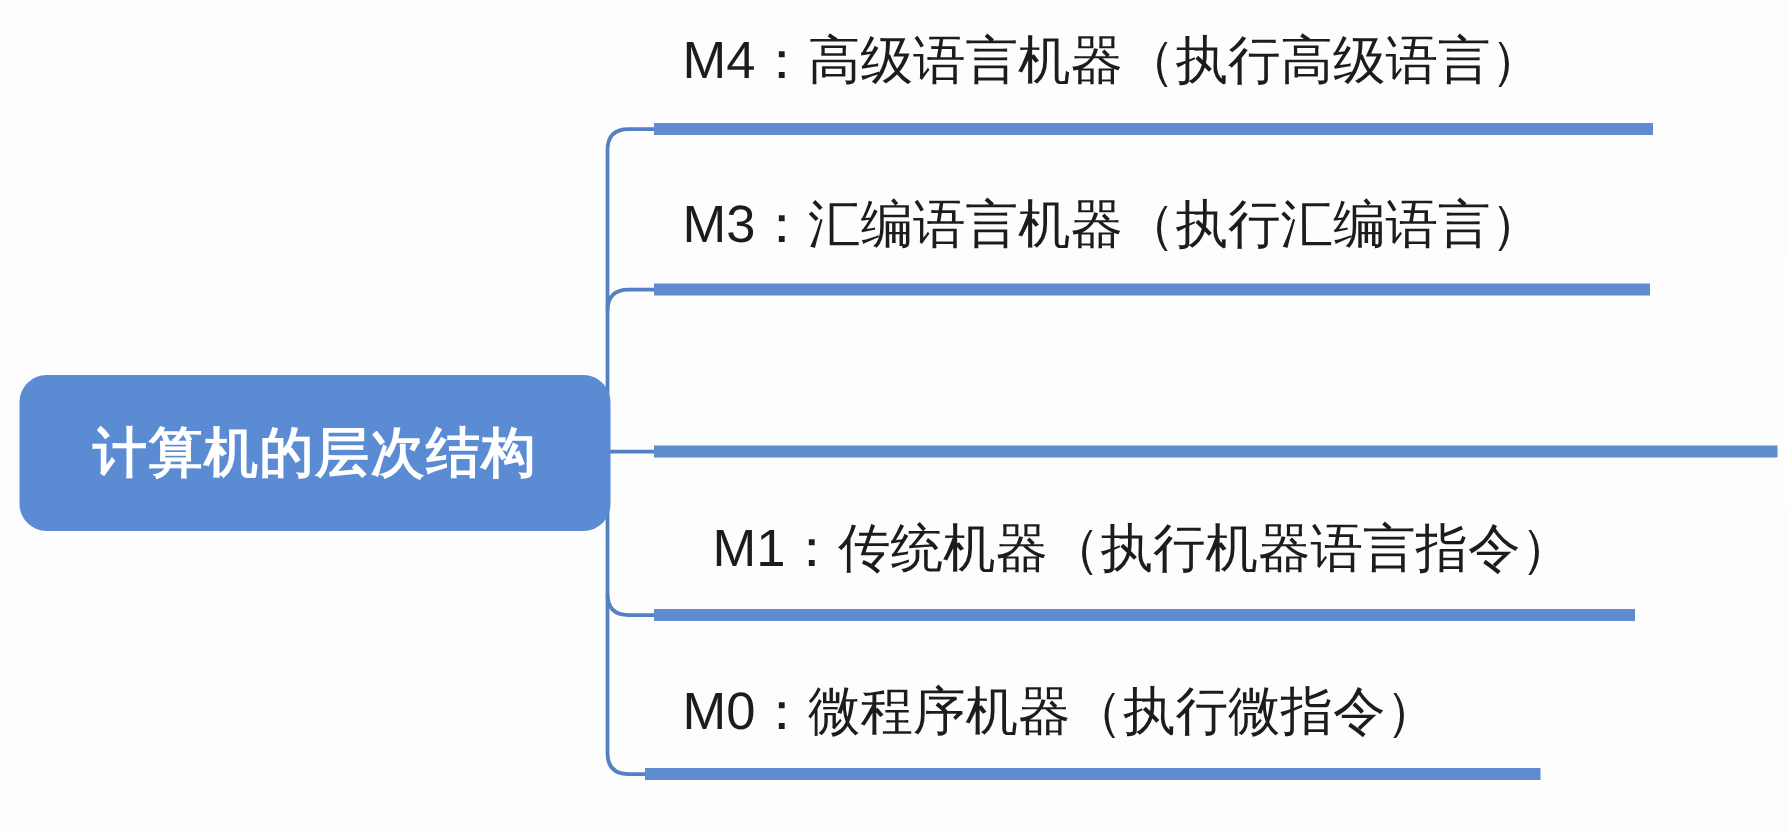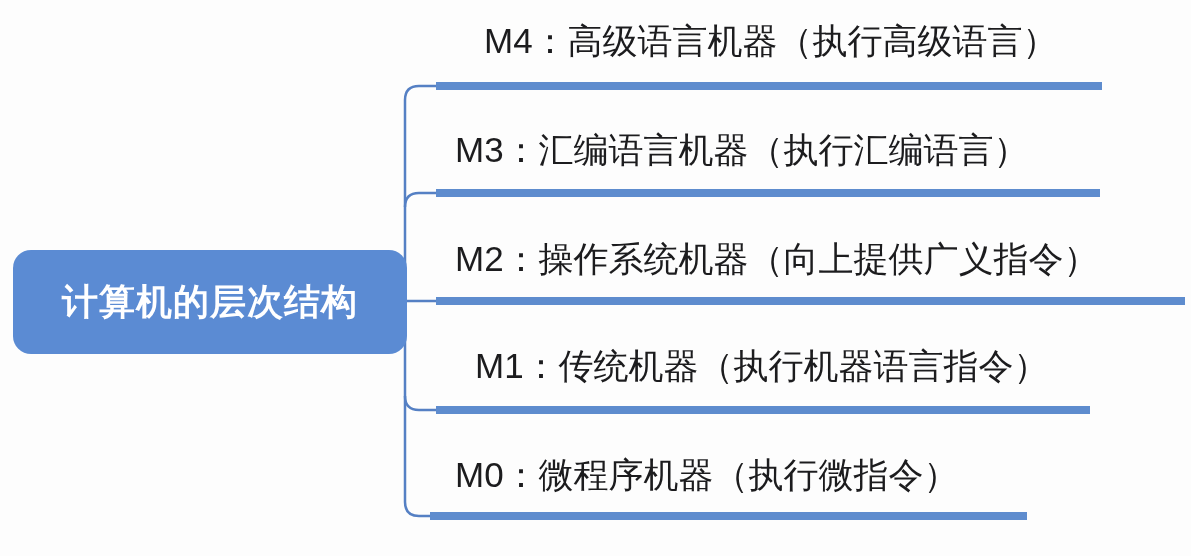--- a/index.html
+++ b/index.html
@@ -44,21 +44,21 @@
   }
   .branch-topic {
     position: absolute;
     left: 455px;
     height: 46px;
     line-height: 46px;
     font-size: 35px;
     color: #1c1c1e;
     white-space: nowrap;
   }
-  .branch-topic.m4 { top: 18px; margin-left: 29px; }
+  .branch-topic.m4 { top: 18px; }
   .branch-topic.m3 { top: 127px; }
   .branch-topic.m2 { top: 236px; }
   .branch-topic.m1 { top: 343px; margin-left: 20px; }
   .branch-topic.m0 { top: 452px; }
   .thin-line {
     stroke: #5580c4;
     stroke-width: 2.5;
     fill: none;
   }
   .thick-line {
@@ -88,19 +88,18 @@
   </svg>
 
   <div class="root-topic">
     <span class="root-topic-label">计算机的层次结构</span>
   </div>
 
   <div class="branch-topic m4">M4：高级语言机器（执行高级语言）</div>
 
   <div class="branch-topic m3">M3：汇编语言机器（执行汇编语言）</div>
 
-  <div class="branch-topic m2">M2：操作系统机器（向上提供广义指令）</div>
 
   <div class="branch-topic m1">M1：传统机器（执行机器语言指令）</div>
 
   <div class="branch-topic m0">M0：微程序机器（执行微指令）</div>
 
 </div>
 
 </body></html>

